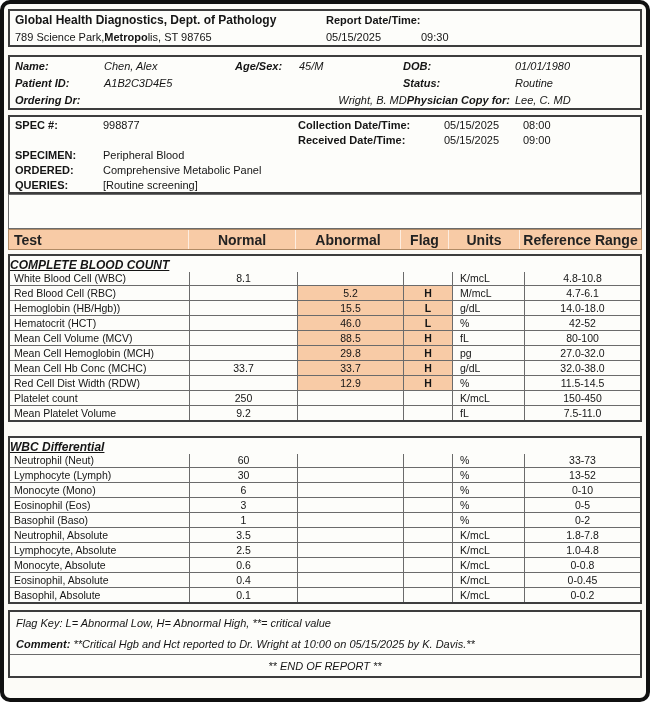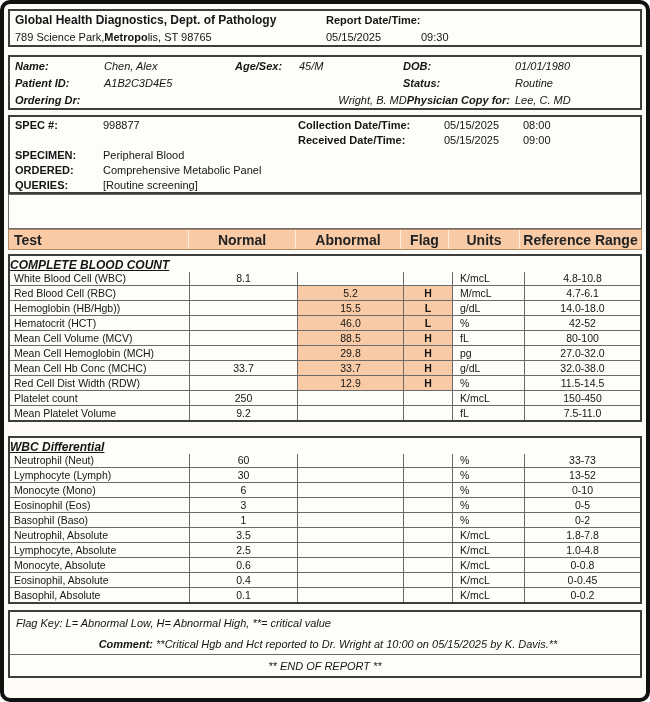--- a/index.html
+++ b/index.html
@@ -48,21 +48,21 @@
   .res-tbl .c-num,.res-tbl .c-ref{justify-content:center;text-align:center;}
   .res-tbl .c-flag{justify-content:center;font-weight:bold;}
   .res-tbl .c-units{padding-left:7px;}
   .res-tbl .hl{background:var(--hl,#f8cba6);}
   .cbc{margin-top:4px;}
   .diff{margin-top:14px;}
 
   .footer-box{margin-top:6px;border:2px solid #3d3d3d;background:#fdfdfa;}
   .footer-box .frow{display:flex;align-items:center;font-size:11px;padding-left:6px;font-style:italic;}
   .fk{height:22px;}
-  .cm{height:20px;justify-content:center;}
+  .cm{height:20px;}
   .endrow{height:21px;border-top:1px solid #6b6b6b;justify-content:center;padding-left:0 !important;}
 </style>
 </head>
 <body>
 
 <div class="page">
 
   <div class="tbl head-tbl">
     <div class="cell bold org">Global Health Diagnostics, Dept. of Pathology</div>
     <div class="cell bold span23">Report Date/Time:</div>

